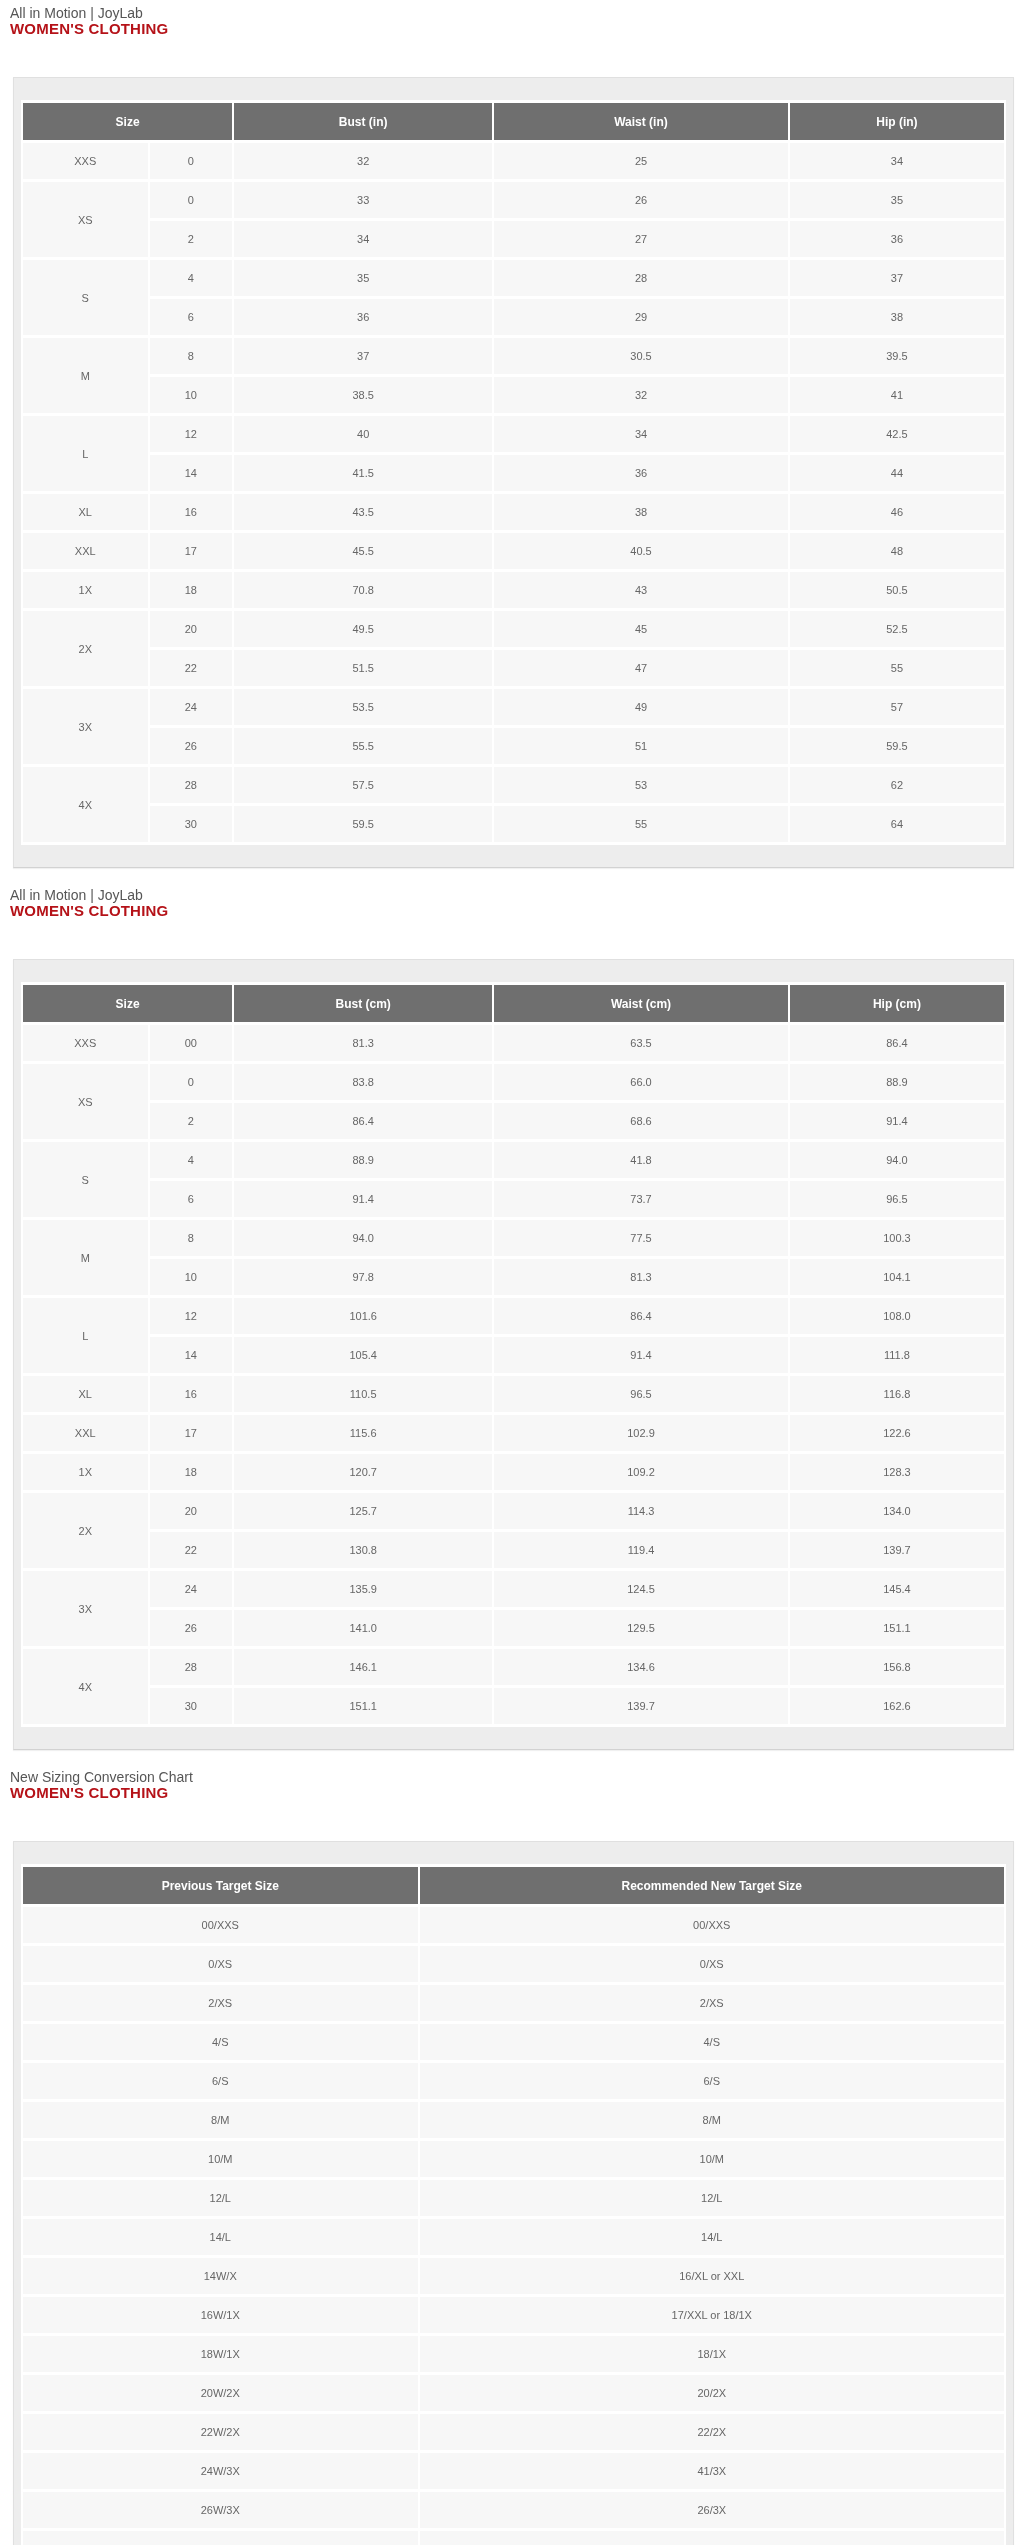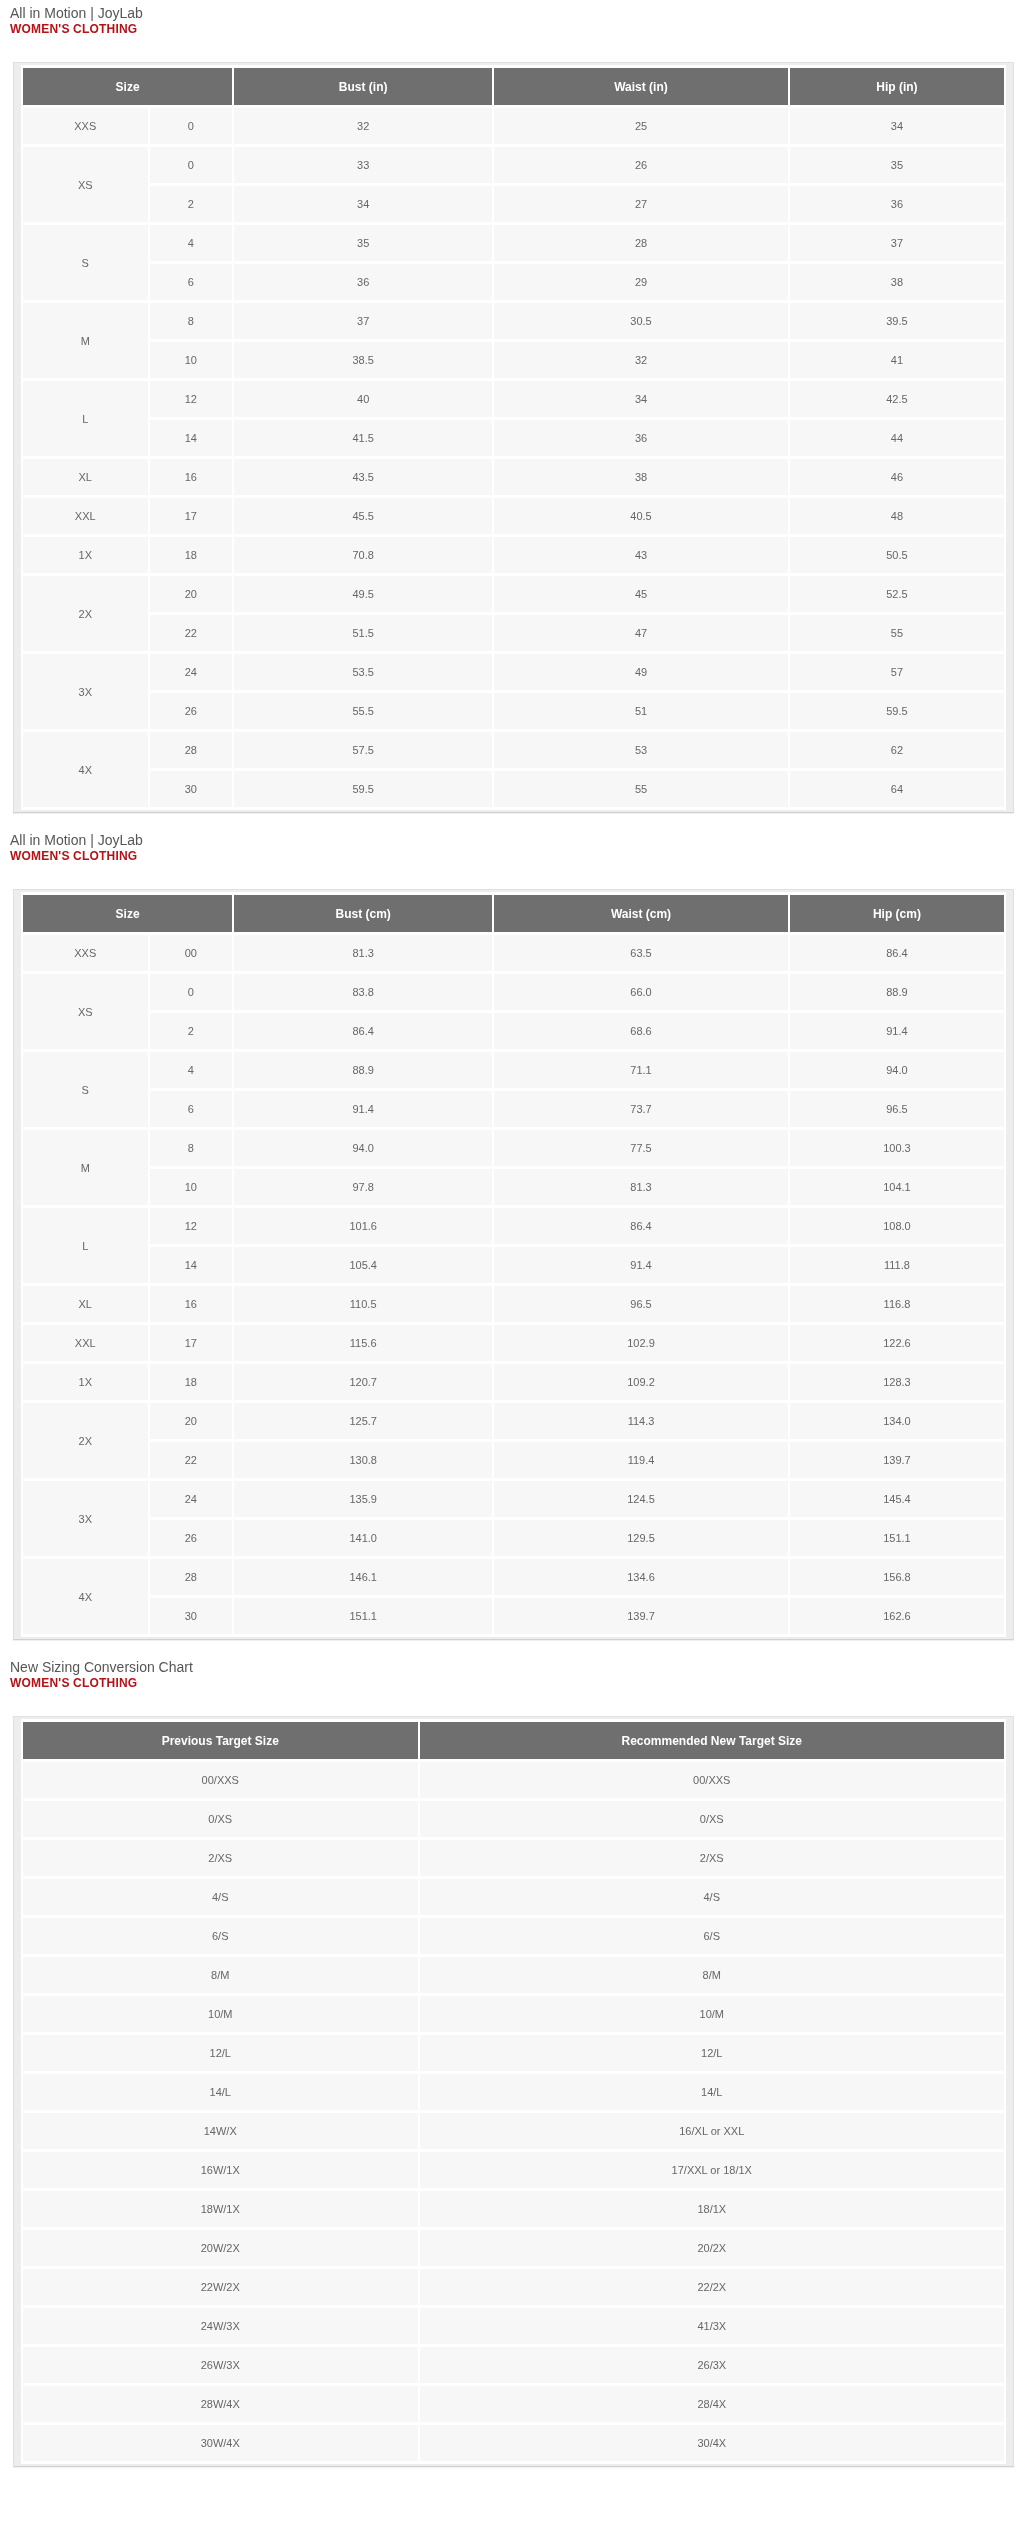--- a/index.html
+++ b/index.html
@@ -2,29 +2,29 @@
 <html><head>
 <meta charset="utf-8">
 <style>
   html,body{margin:0;padding:0;background:#fff;}
   body{font-family:"Liberation Sans",sans-serif;width:1024px;}
   #page{width:1024px;}
 
   .titles{padding:6px 0 0 10px;}
   .titles.later{padding-top:20px;}
   .t1{font-size:14px;color:#565656;line-height:15px;}
-  .t2{font-size:12px;font-weight:bold;color:#b51218;line-height:16px;letter-spacing:.2px;}
+  .t2{font-size:15px;font-weight:bold;color:#b51218;line-height:16px;letter-spacing:.2px;}
 
   .panel{
-    margin:25px 10px 0 13px;
+    margin:40px 10px 0 13px;
     background:#ededed;
     border:1px solid #e0e0e0;
     border-bottom-color:#d2d2d2;
     box-shadow:0 1px 1px rgba(0,0,0,.06);
-    padding:2px 7px;
+    padding:22px 7px;
   }
   .panel.last{margin-bottom:16px;}
 
   table.grid{
     width:100%;
     border-collapse:separate;
     border-spacing:2px 3px;
     background:#fff;
     table-layout:fixed;
   }
@@ -240,21 +240,21 @@
             <tr>
               <td>2</td>
               <td>86.4</td>
               <td>68.6</td>
               <td>91.4</td>
             </tr>
             <tr>
               <td rowspan="2">S</td>
               <td>4</td>
               <td>88.9</td>
-              <td>71.1</td>
+              <td>41.8</td>
               <td>94.0</td>
             </tr>
             <tr>
               <td>6</td>
               <td>91.4</td>
               <td>73.7</td>
               <td>96.5</td>
             </tr>
             <tr>
               <td rowspan="2">M</td>

